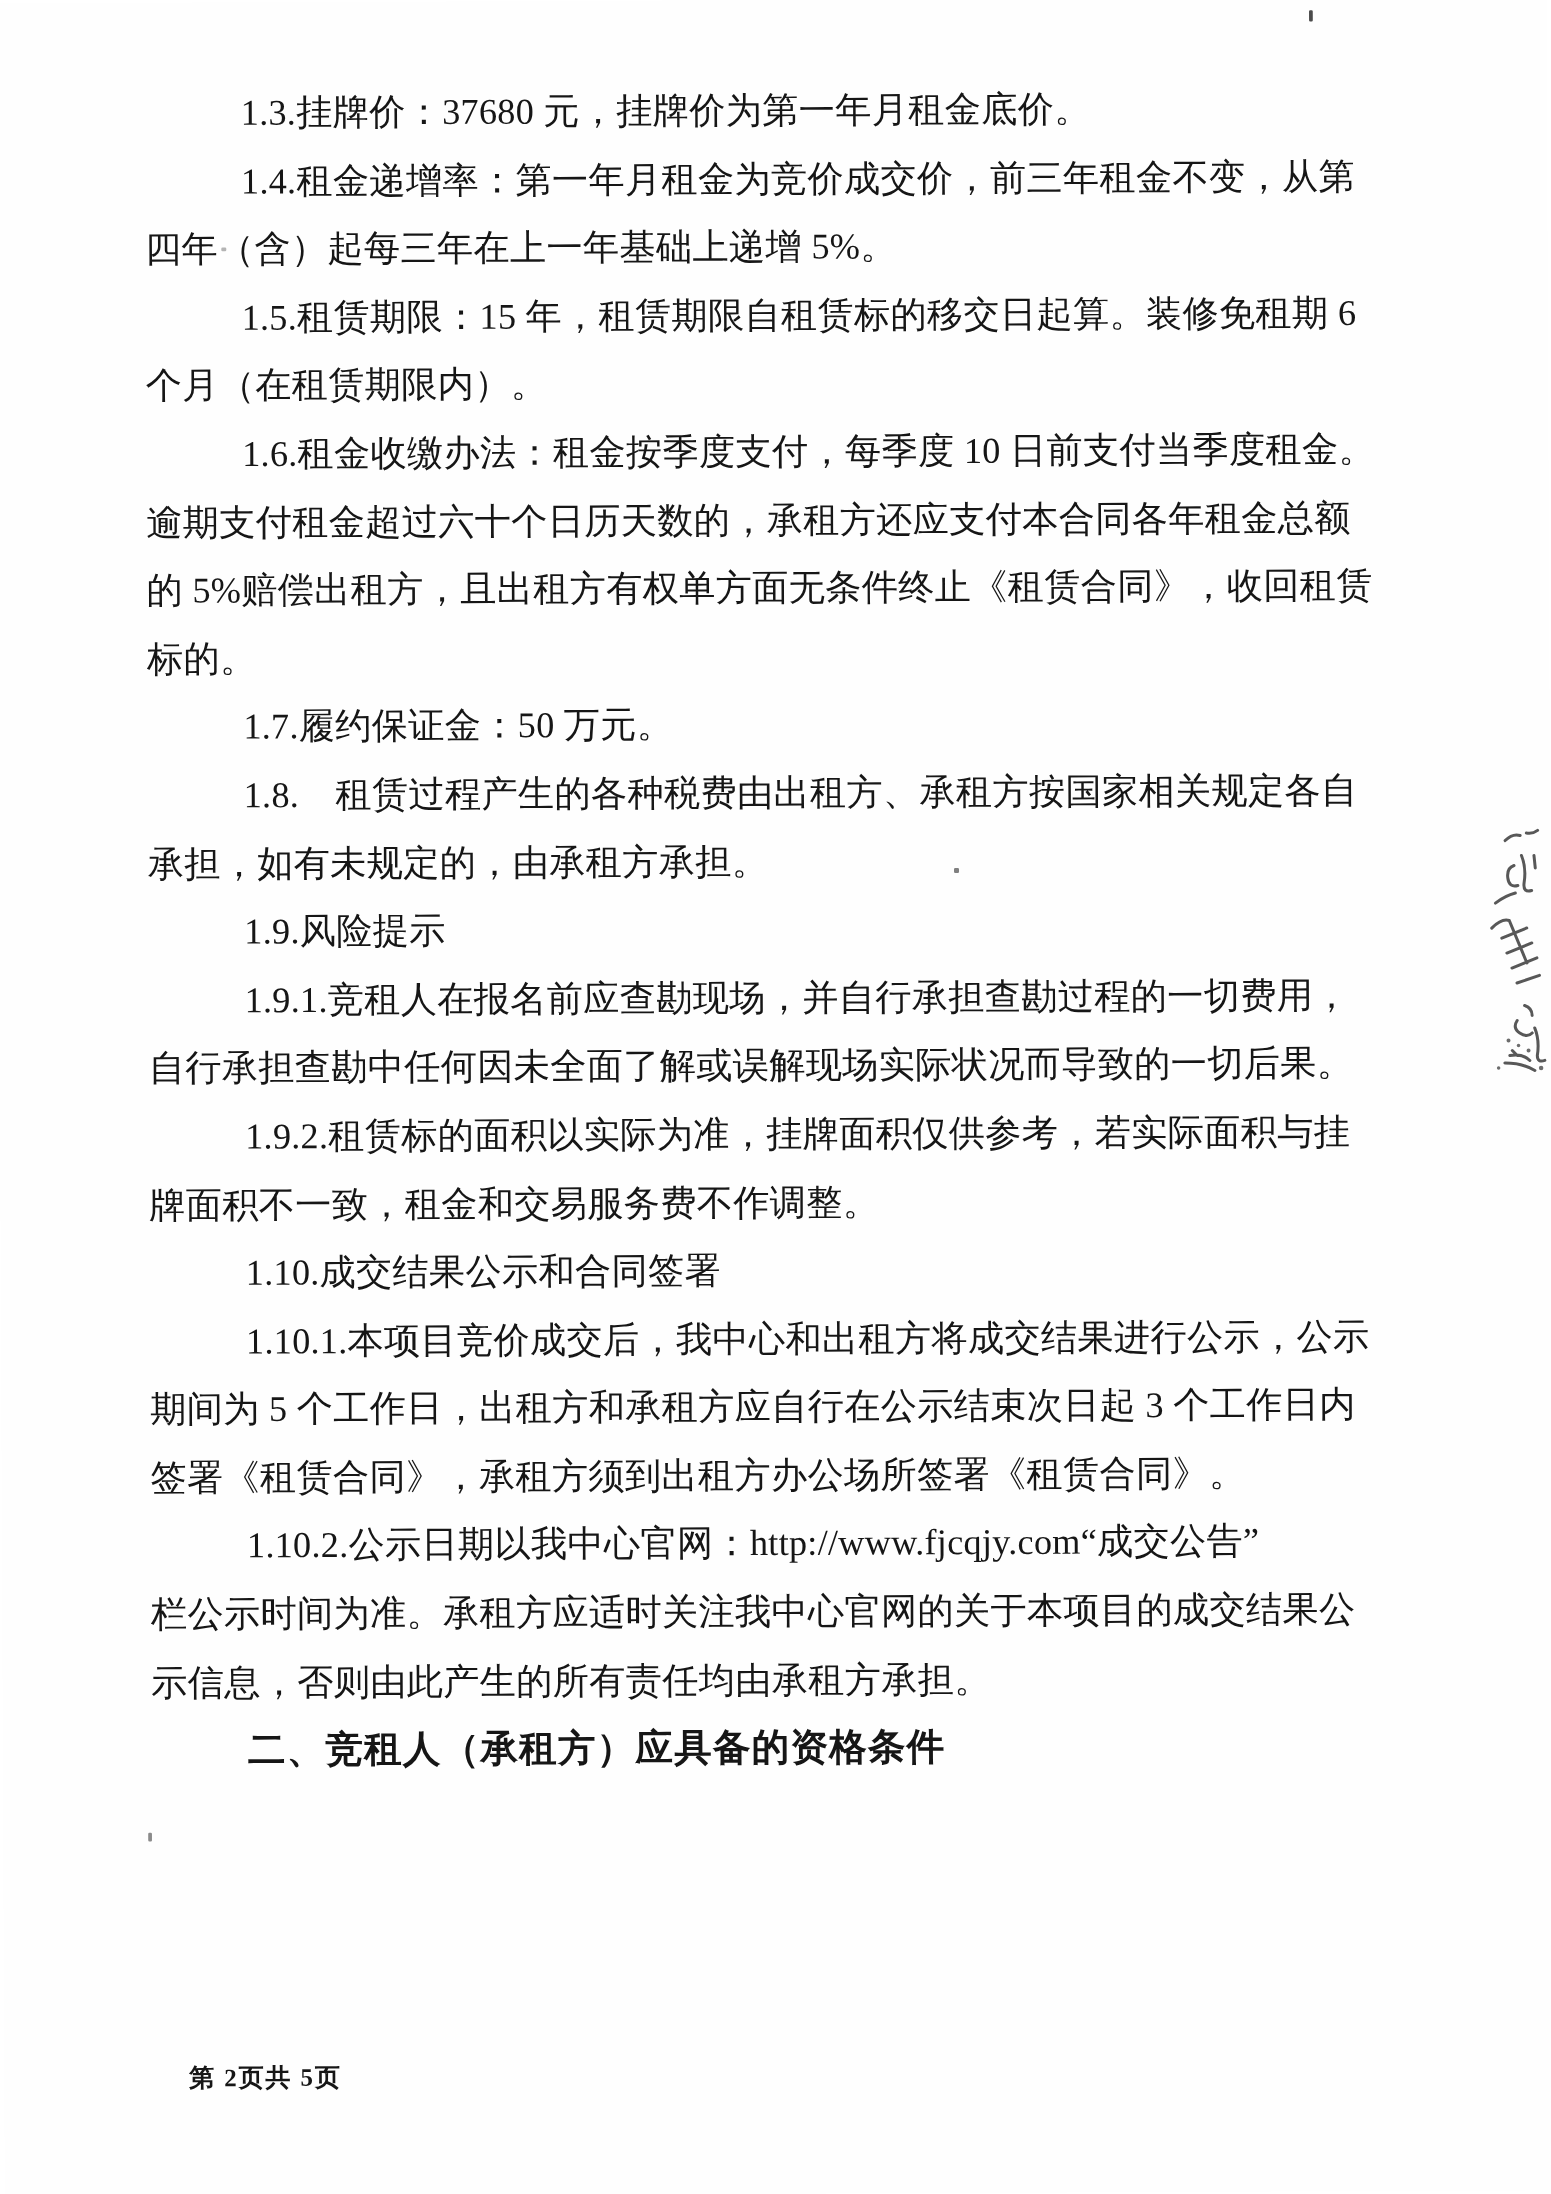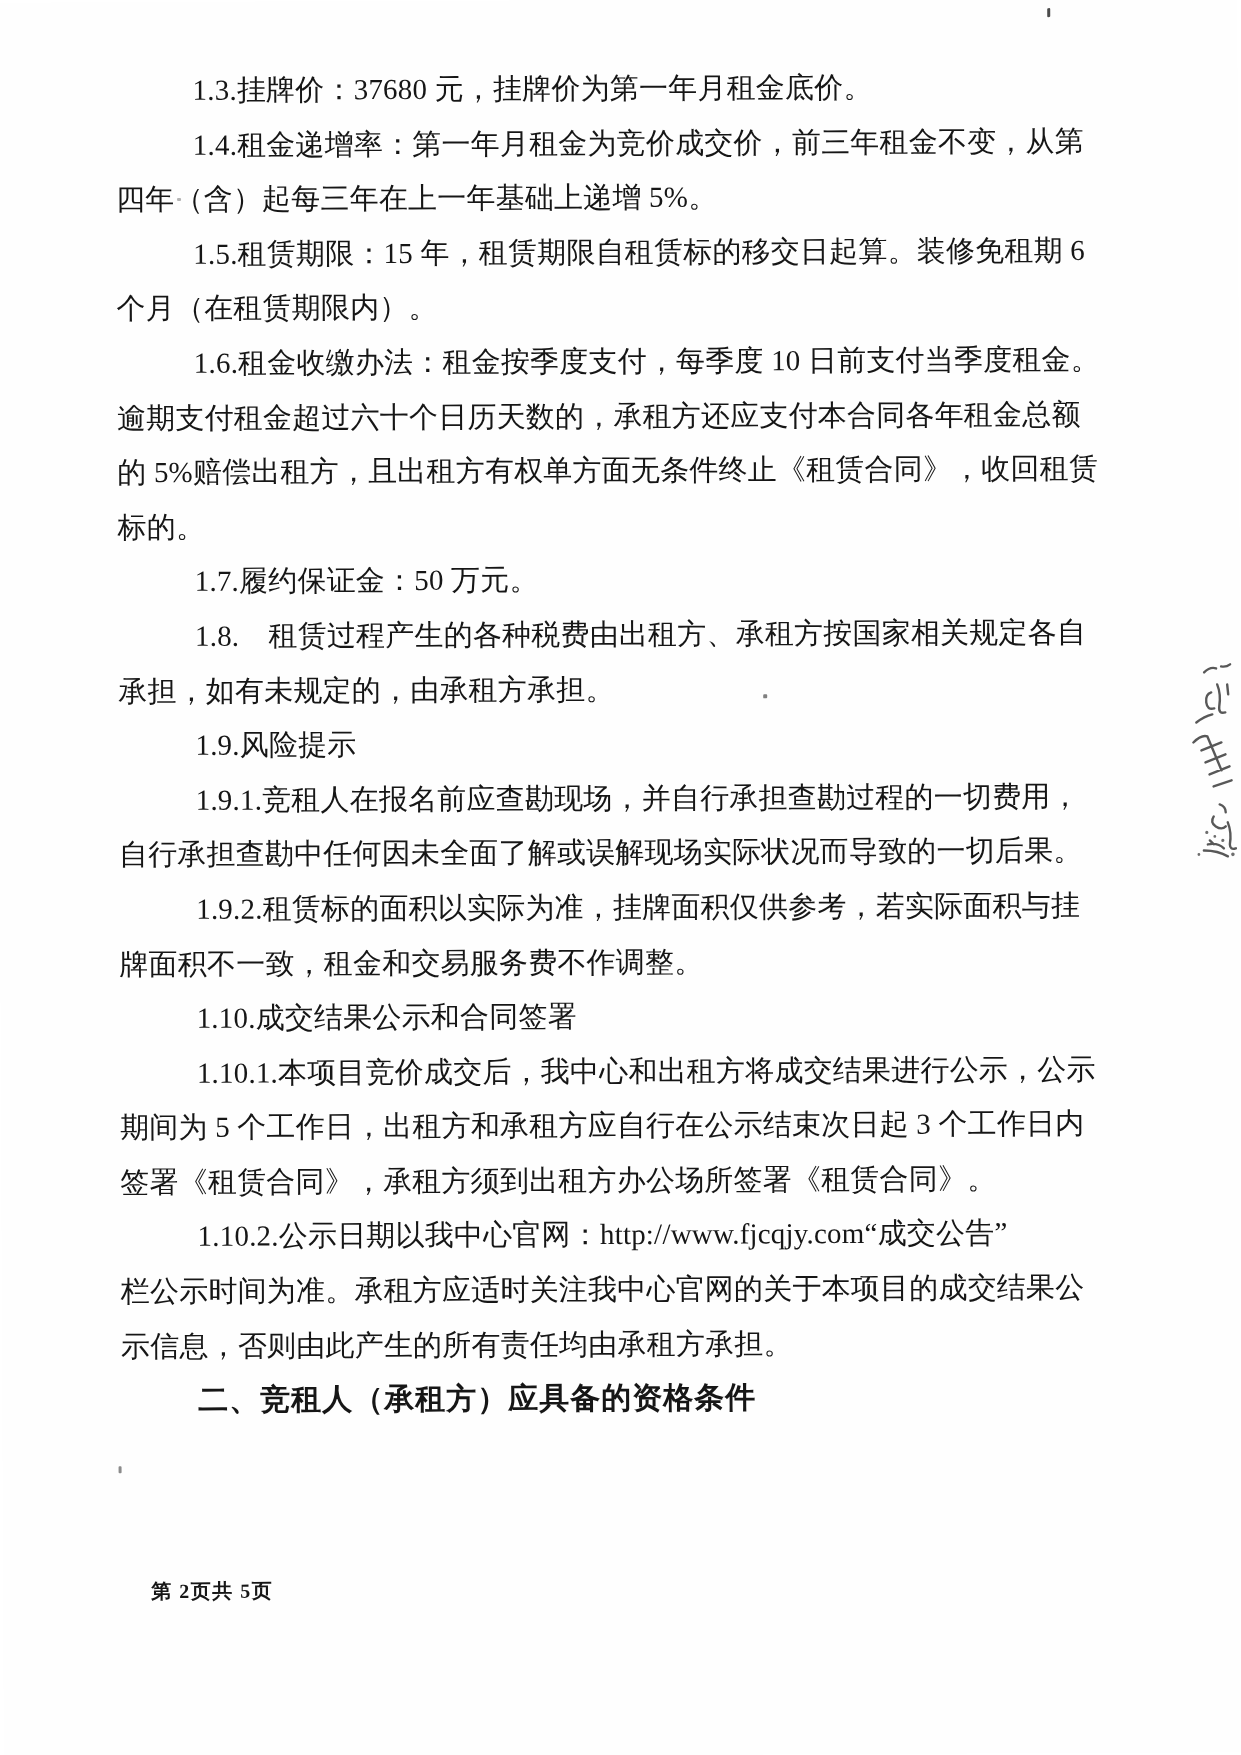--- a/index.html
+++ b/index.html
@@ -37,21 +37,21 @@
   }
   .line.indent { padding-left: 77px; }
   .line.heading {
     font-weight: bold;
     font-size: 30px;
     letter-spacing: 1px;
   }
   .footer {
     position: absolute;
     left: 148px;
-    top: 1576px;
+    top: 1647px;
     font-size: 20px;
     font-weight: 600;
     letter-spacing: 1.5px;
   }
   .margin-marks {
     position: absolute;
     left: 1150px;
     top: 595px;
     width: 91px;
     height: 290px;

